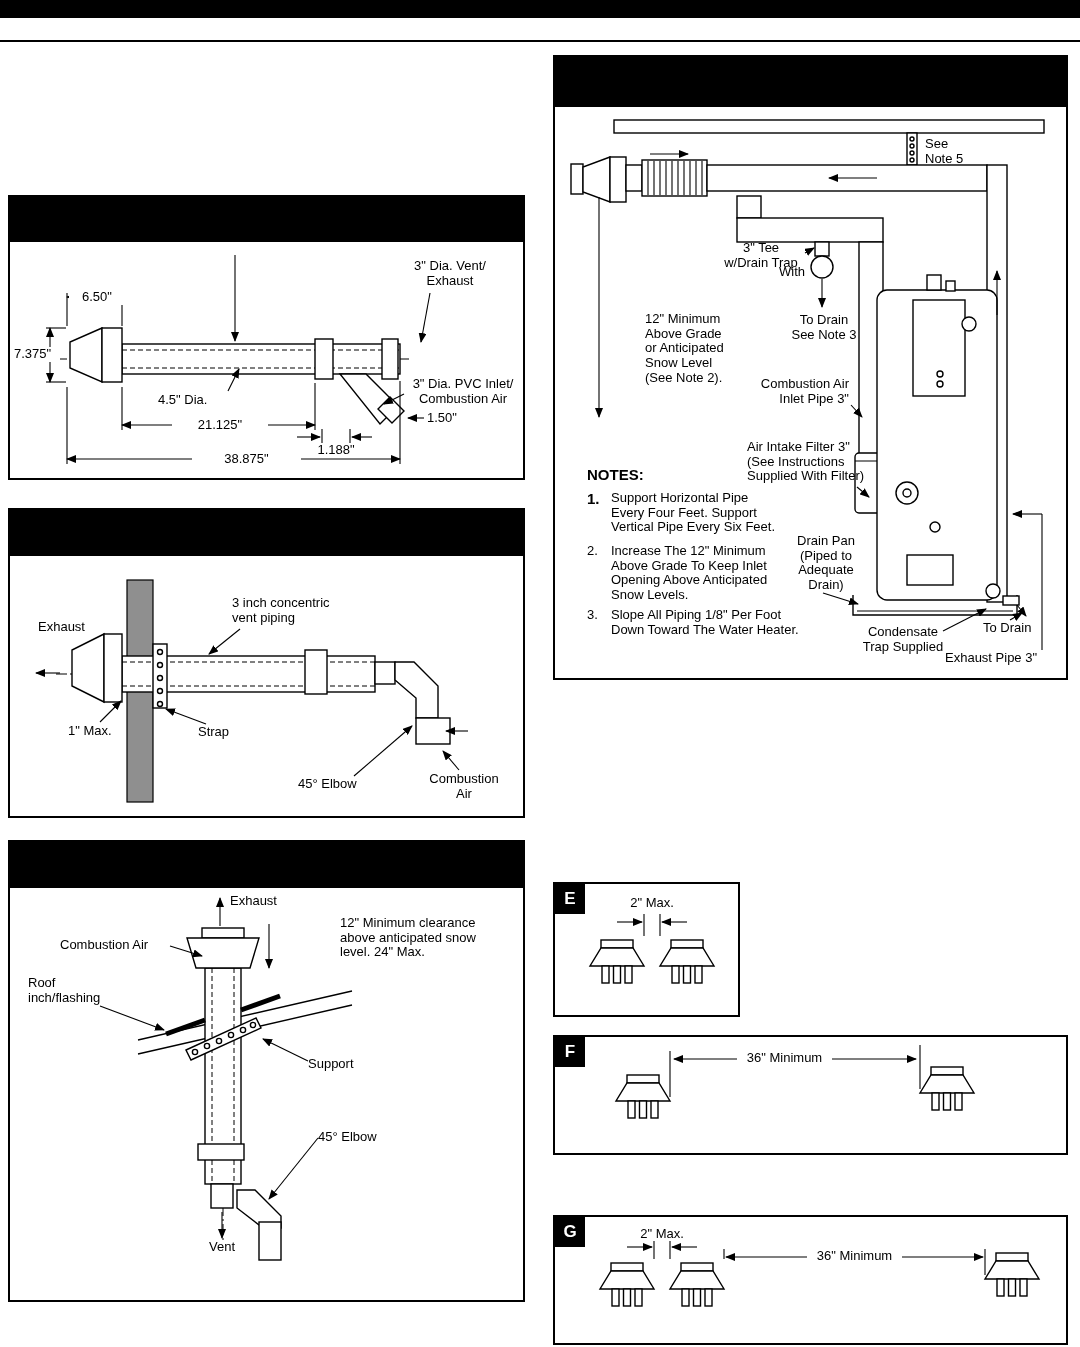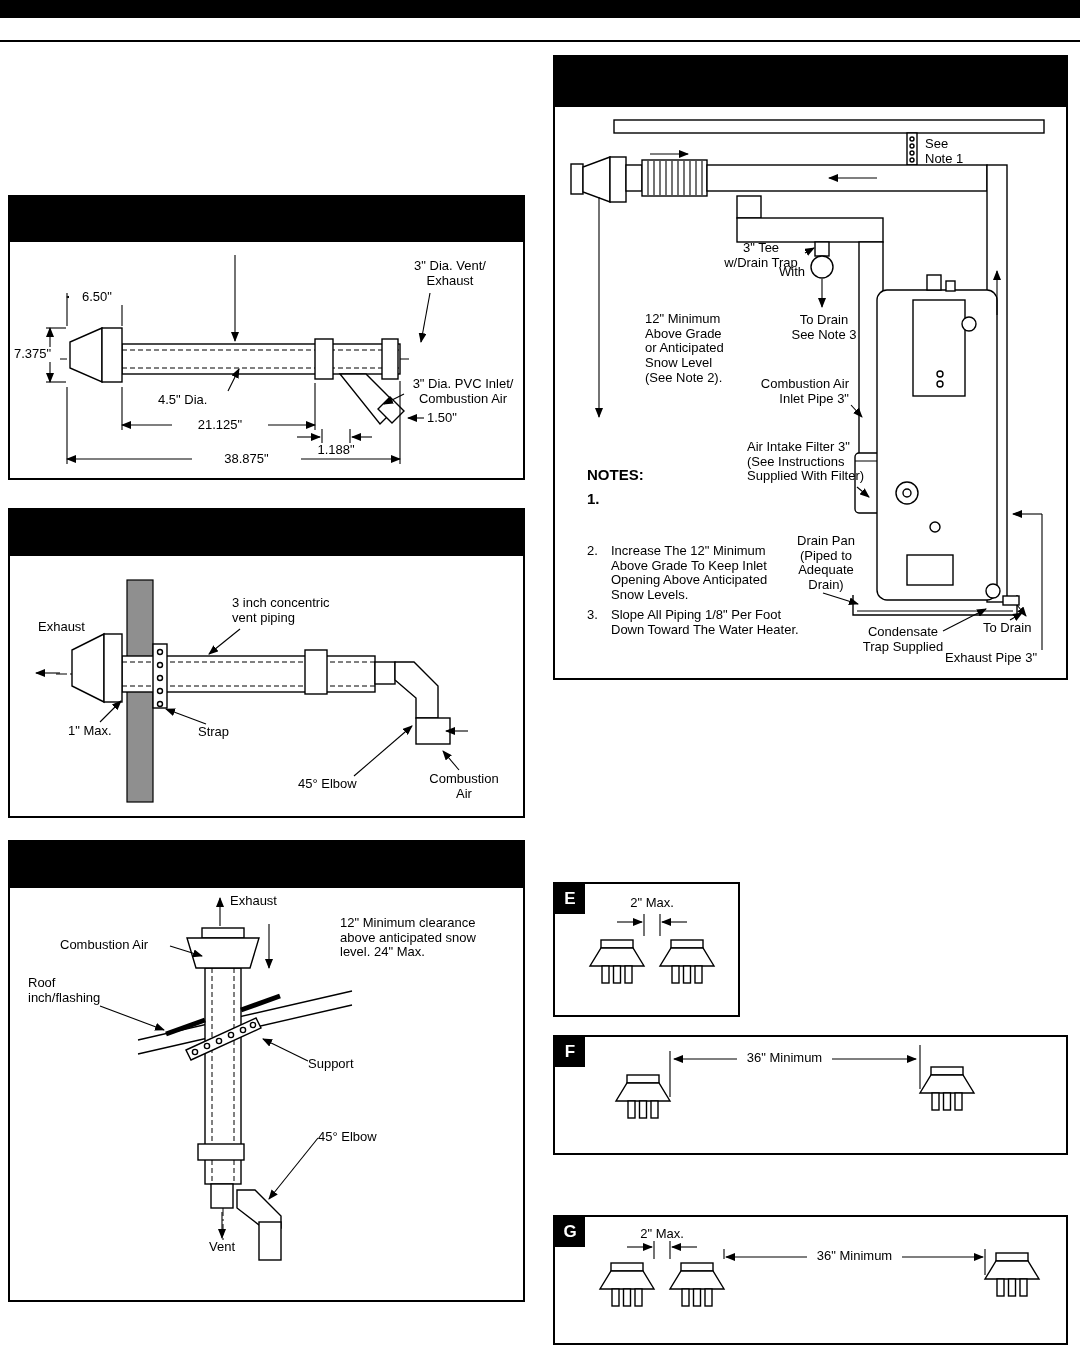--- a/index.html
+++ b/index.html
@@ -285,38 +285,41 @@
         <line x1="302" y1="430" x2="314" y2="440" class="dimln" marker-end="url(#mE)"></line>
         <line x1="268" y1="536" x2="303" y2="547" class="dimln" marker-end="url(#mE)"></line>
         <line x1="388" y1="574" x2="431" y2="552" class="dimln" marker-end="url(#mE)"></line>
         <line x1="455" y1="563" x2="467" y2="556" class="dimln" marker-end="url(#mE)"></line>
         <line x1="462" y1="548" x2="471" y2="559" class="dimln" marker-end="url(#mE)"></line>
         <line x1="487" y1="593" x2="487" y2="457" class="dimln"></line>
         <line x1="487" y1="457" x2="458" y2="457" class="dimln" marker-end="url(#mE)"></line>
       </g>
     </svg>
     <div class="lbl" style="left:370px;top:80px;width:52px">See
-Note 1</div>
+Note 5</div>
     <div class="lbl c" style="left:162px;top:184px;width:88px">3" Tee
 w/Drain Trap</div>
     <div class="lbl" style="left:224px;top:208px;width:38px">With</div>
     <div class="lbl" style="left:90px;top:255px;width:108px">12" Minimum
 Above Grade
 or Anticipated
 Snow Level
 (See Note 2).</div>
     <div class="lbl c" style="left:233px;top:256px;width:72px">To Drain
 See Note 3</div>
     <div class="lbl r" style="left:196px;top:320px;width:98px">Combustion Air
 Inlet Pipe 3"</div>
     <div class="lbl" style="left:192px;top:383px;width:126px">Air Intake Filter 3"
 (See Instructions
 Supplied With Filter)</div>
     <div class="lbl b" style="left:32px;top:410px;width:70px">NOTES:</div>
     <div class="lbl b" style="left:32px;top:434px;width:18px">1.</div>
+    <div class="lbl" style="left:56px;top:434px;width:180px">Support Horizontal Pipe
+Every Four Feet.  Support
+Vertical Pipe Every Six Feet.</div>
     <div class="lbl" style="left:32px;top:487px;width:18px">2.</div>
     <div class="lbl" style="left:56px;top:487px;width:180px">Increase The 12" Minimum
 Above Grade To Keep Inlet
 Opening Above Anticipated
 Snow Levels.</div>
     <div class="lbl" style="left:32px;top:551px;width:18px">3.</div>
     <div class="lbl" style="left:56px;top:551px;width:190px">Slope All Piping 1/8" Per Foot
 Down Toward The Water Heater.</div>
     <div class="lbl c" style="left:235px;top:477px;width:72px">Drain Pan
 (Piped to

